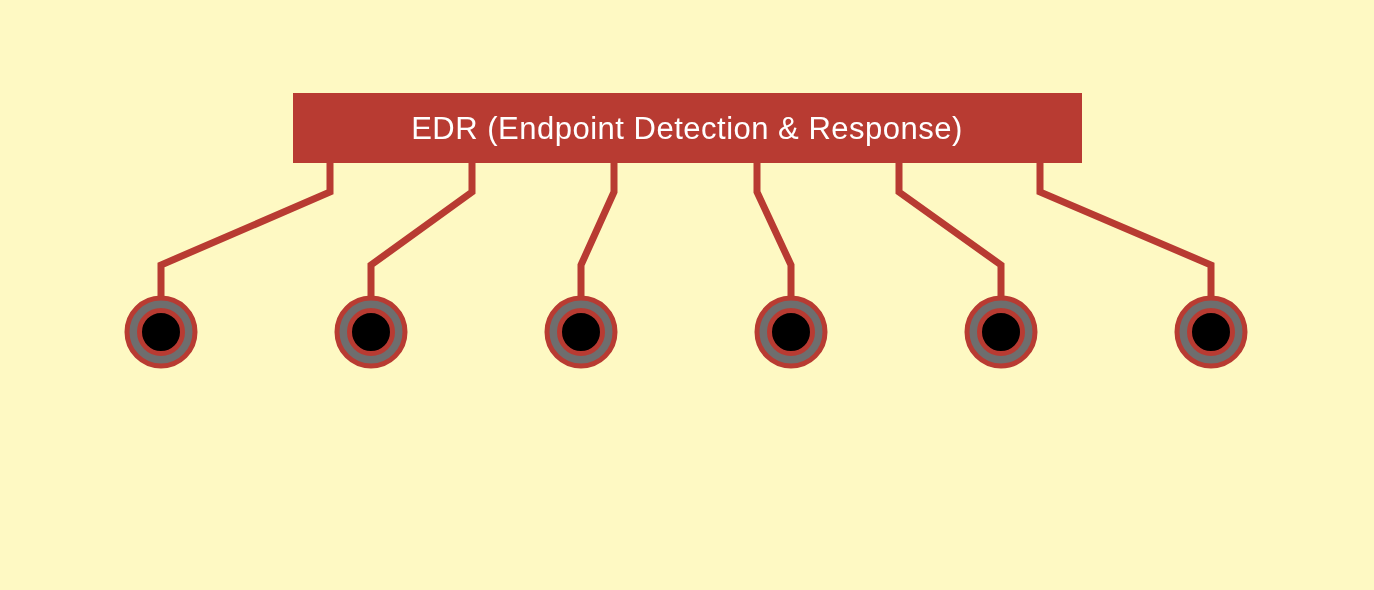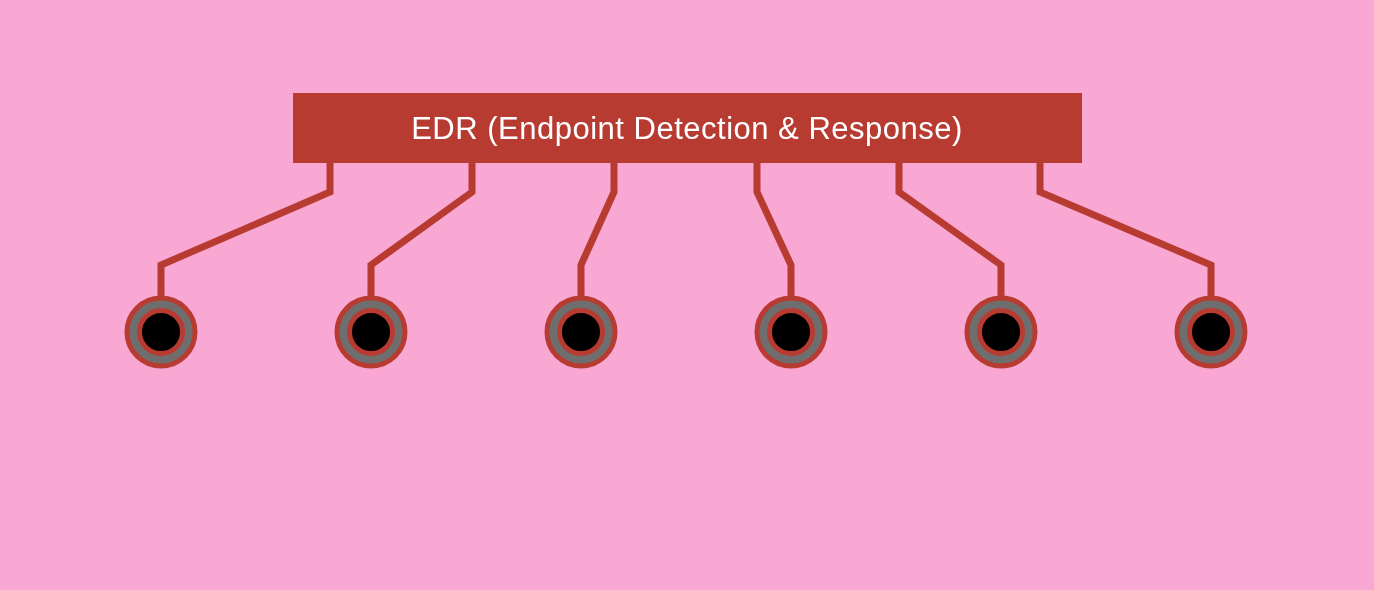--- a/index.html
+++ b/index.html
@@ -4,21 +4,21 @@
 <style>
   html, body {
     margin: 0;
     padding: 0;
     background: #000000;
   }
   .canvas {
     position: relative;
     width: 1374px;
     height: 590px;
-    background: #f9a8d4;
+    background: #fef9c3;
     overflow: hidden;
     font-family: "Liberation Sans", sans-serif;
   }
   .diagram-svg {
     position: absolute;
     left: 0;
     top: 0;
     width: 1374px;
     height: 590px;
   }

